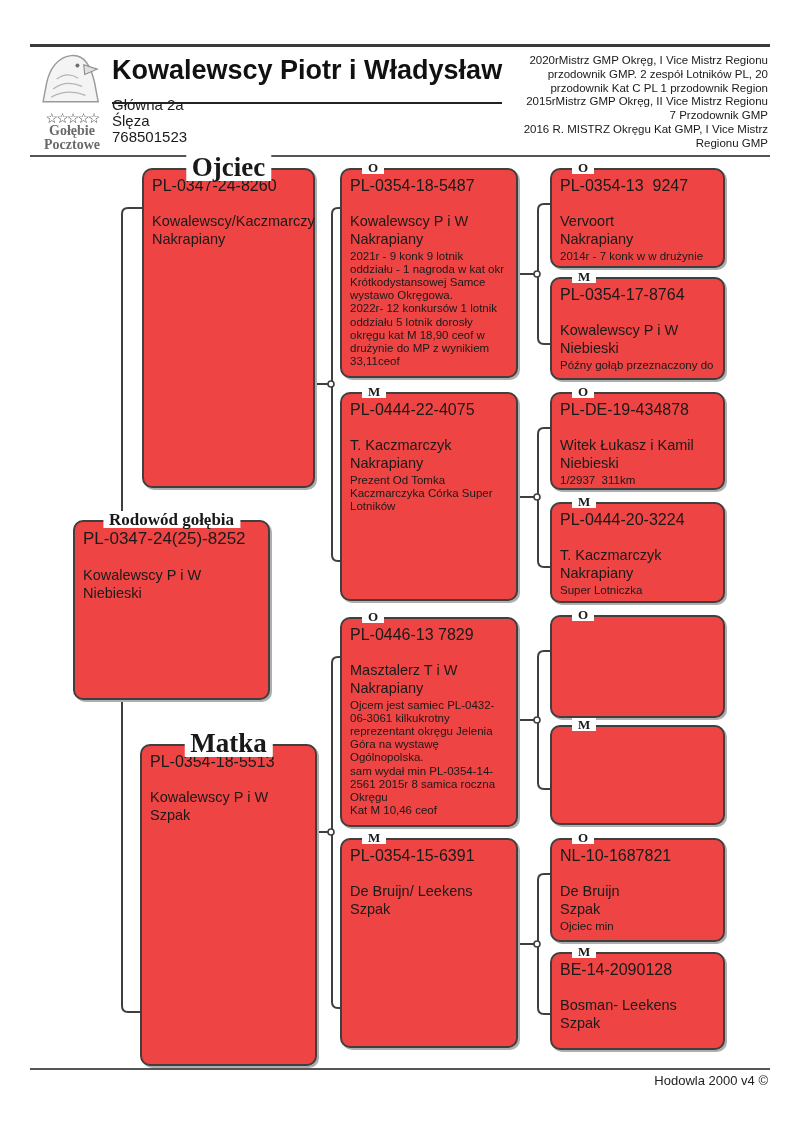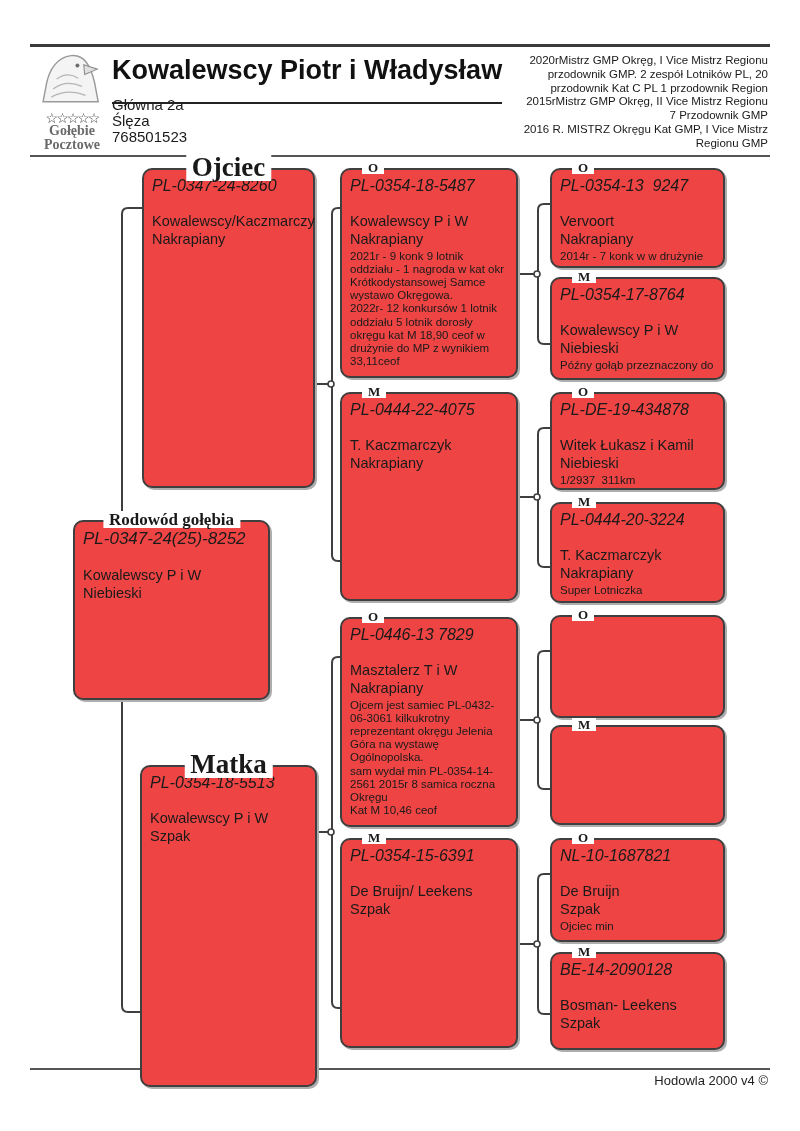--- a/index.html
+++ b/index.html
@@ -18,21 +18,21 @@
                 font-size:11.5px;line-height:1.2;white-space:pre-line;z-index:2;}
   
   .pbox{position:absolute;background:#ef4444;border:2px solid #3f3f3f;border-radius:10px;
         box-shadow:2px 2px 0 #aeaeae;box-sizing:border-box;padding:7px 8px 4px 8px;z-index:3;}
   .head-label,.sex-tag,.subj-label{position:absolute;background:#fff;
         font-family:"Liberation Serif",serif;font-weight:bold;color:#191919;padding:0 6px;
         white-space:nowrap;}
   .head-label{font-size:27px;line-height:27px;top:-16px;left:50%;transform:translateX(-50%);}
   .subj-label{font-size:17px;line-height:17px;top:-11px;left:50%;transform:translateX(-50%);}
   .sex-tag{font-size:13px;line-height:13px;top:-9px;left:20px;}
-  .ring{font-size:16px;margin-bottom:17px;white-space:pre-wrap;font-style:italic;}
+  .ring{font-size:16px;margin-bottom:17px;white-space:pre-wrap;}
   .subj .ring{font-size:17px;}
   .breeder,.pcolor{font-size:14.5px;line-height:18px;}
   .pcolor{margin-bottom:2px;}
   .notes{font-size:11.5px;line-height:1.14;white-space:pre-wrap;}
   
   #connectors{position:absolute;left:0;top:0;z-index:1;}
   
   #footer-credit{position:absolute;right:32px;top:1073px;font-size:13px;color:#222;}
 </style>
 </head>
@@ -107,41 +107,42 @@
     <div class="pcolor">Niebieski</div>
   </div>
 
   <div class="pbox" style="left:142px;top:168px;width:173px;height:320px;">
     <span class="head-label">Ojciec</span>
     <div class="ring">PL-0347-24-8260</div>
     <div class="breeder">Kowalewscy/Kaczmarczy</div>
     <div class="pcolor">Nakrapiany</div>
   </div>
 
-  <div class="pbox" style="left:140px;top:765px;width:177px;height:322px;">
+  <div class="pbox" style="left:140px;top:744px;width:177px;height:322px;">
     <span class="head-label">Matka</span>
     <div class="ring">PL-0354-18-5513</div>
     <div class="breeder">Kowalewscy P i W</div>
     <div class="pcolor">Szpak</div>
   </div>
 
   <div class="pbox" style="left:340px;top:168px;width:178px;height:210px;">
     <span class="sex-tag">O</span>
     <div class="ring">PL-0354-18-5487</div>
     <div class="breeder">Kowalewscy P i W</div>
     <div class="pcolor">Nakrapiany</div>
     <div class="notes">2021r - 9 konk 9 lotnik oddziału - 1 nagroda w kat okr Krótkodystansowej Samce wystawo Okręgowa.
 2022r- 12 konkursów 1 lotnik oddziału 5 lotnik dorosły okręgu kat M 18,90 ceof w drużynie do MP z wynikiem 33,11ceof</div>
   </div>
 
   <div class="pbox" style="left:340px;top:392px;width:178px;height:209px;">
     <span class="sex-tag">M</span>
     <div class="ring">PL-0444-22-4075</div>
     <div class="breeder">T. Kaczmarczyk</div>
     <div class="pcolor">Nakrapiany</div>
+    <div class="notes">Prezent Od Tomka Kaczmarczyka Córka Super Lotników</div>
   </div>
 
   <div class="pbox" style="left:340px;top:617px;width:178px;height:210px;">
     <span class="sex-tag">O</span>
     <div class="ring">PL-0446-13 7829</div>
     <div class="breeder">Masztalerz T i W</div>
     <div class="pcolor">Nakrapiany</div>
     <div class="notes">Ojcem jest samiec PL-0432-06-3061 kilkukrotny reprezentant okręgu Jelenia Góra na wystawę Ogólnopolska.
 sam wydał min PL-0354-14-2561 2015r 8 samica roczna Okręgu
 Kat M 10,46 ceof</div>

